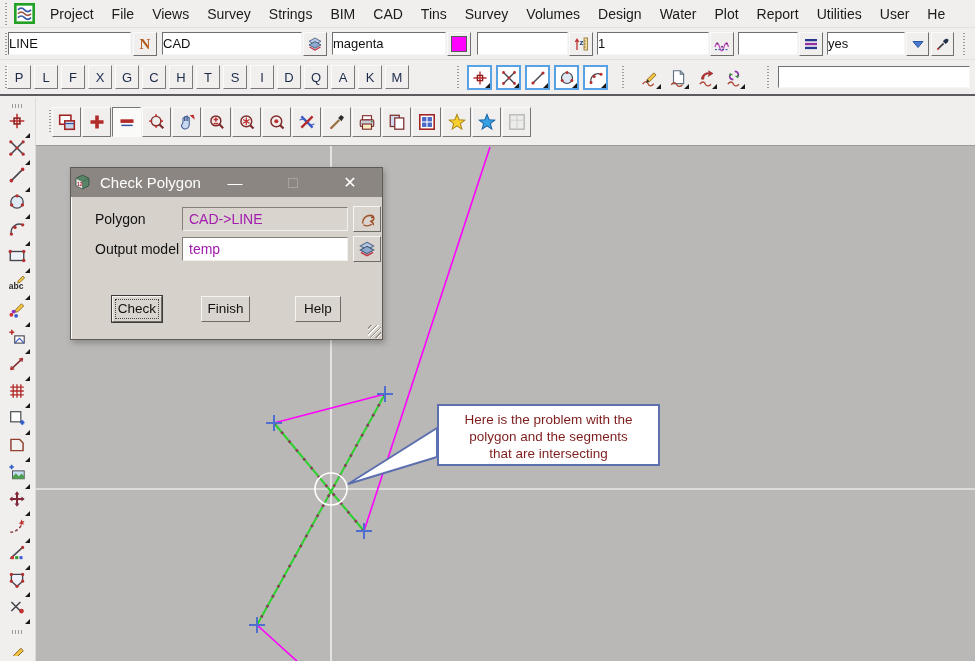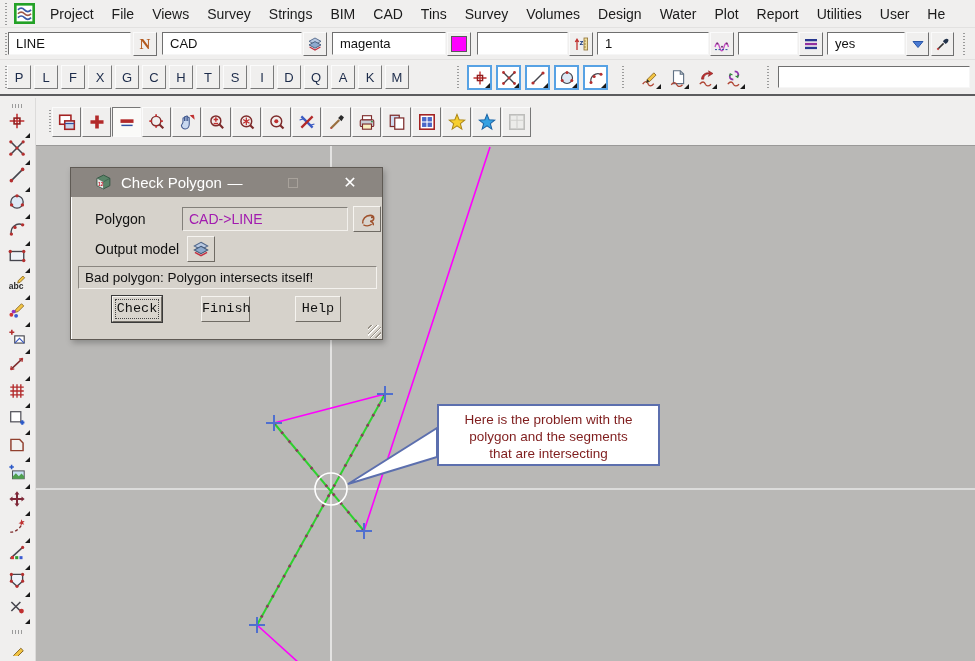--- a/index.html
+++ b/index.html
@@ -16,21 +16,21 @@
   #leftcol { position:absolute; left:0; top:98px; width:36px; height:563px; background:#f0efee; border-right:1px solid #dcdbda; overflow:hidden; }
 
   .vgrip { width:4px; height:22px; margin:0 4px; background-image:repeating-linear-gradient(to bottom,#9b9b9b 0 1px,transparent 1px 3px); background-size:2px 100%; background-repeat:no-repeat; background-position:1px 0; flex:0 0 auto; }
   .hgrip { width:12px; height:4px; margin:6px auto 4px auto; background-image:repeating-linear-gradient(to right,#9b9b9b 0 1px,transparent 1px 3px); }
 
   
   #menulogo { width:21px; height:21px; margin:0 6px 0 2px; }
   .menu-item { font-size:14px; color:#1b1b1b; padding:4px 9px; white-space:nowrap; cursor:default; }
 
   
-  .tb-field { height:23px; background:#fff; border:1px solid; border-color:#6f6f6f #f6f6f6 #f6f6f6 #6f6f6f; font-size:13px; color:#111; padding:2px 7px; font-family:"Liberation Sans",sans-serif; outline:none; }
+  .tb-field { height:23px; background:#fff; border:1px solid; border-color:#6f6f6f #f6f6f6 #f6f6f6 #6f6f6f; font-size:13px; color:#111; padding:2px 0; font-family:"Liberation Sans",sans-serif; outline:none; }
   .tb-btn { height:24px; background:#f0efee; border:1px solid; border-color:#fafafa #6f6f6f #6f6f6f #fafafa; display:flex; align-items:center; justify-content:center; cursor:pointer; position:relative; flex:0 0 auto; }
 
   .abs { position:absolute; }
 
   
   .lbtn { width:24px; height:24px; font-size:13px; color:#1c2b4a; background:#f0efee; border:1px solid; border-color:#fbfbfb #7a7a7a #7a7a7a #fbfbfb; display:flex; align-items:center; justify-content:center; cursor:pointer; }
 
   .snapbtn { width:25px; height:25px; background:#fff; border:2px solid #57a2e4; display:flex; align-items:center; justify-content:center; position:relative; cursor:pointer; }
   .cadbtn  { width:24px; height:25px; background:#f0efee; border:1px solid transparent; display:flex; align-items:center; justify-content:center; position:relative; cursor:pointer; }
 
@@ -48,35 +48,35 @@
   .ic16 { width:16px; height:16px; }
   .ic18 { width:18px; height:18px; }
 
   
   #canvas { position:absolute; left:36px; top:145px; width:939px; height:516px; background:#b9b8b6; border-top:1px solid #9a9998; overflow:hidden; }
   #canvas-svg { position:absolute; left:0; top:0; }
   #callout-box { position:absolute; left:401px; top:258px; width:223px; height:62px; background:#fff; border:2px solid #5c6fae; text-align:center; font-size:13.5px; color:#7f1d1d; line-height:17px; padding-top:5px; }
 
   
   #dialog { position:absolute; left:70px; top:167px; width:313px; height:173px; background:#d6d2cb; border:1px solid #5f5a54; box-shadow:1px 1px 0 #fff inset, 2px 3px 6px rgba(0,0,0,.25); }
-  #dlg-title { height:29px; background:#8b8681; display:flex; align-items:center; color:#fff; font-size:15px; padding-left:24px; position:relative; }
+  #dlg-title { height:29px; background:#8b8681; display:flex; align-items:center; color:#fff; font-size:15px; padding-left:3px; position:relative; }
   #dlg-title .t-ic { width:17px; height:17px; margin-right:9px; }
   .dlg-cap { position:absolute; top:0; width:30px; height:29px; display:flex; align-items:center; justify-content:center; color:#fff; font-size:14px; cursor:pointer; }
   #dlg-min { right:132px; font-size:15px; }
   #dlg-max { right:74px; }
   #dlg-max .maxbox { width:10px; height:10px; border:1px solid #a8a29b; }
   #dlg-close { right:17px; font-size:16px; }
   .dlg-row { position:absolute; left:0; width:100%; display:flex; align-items:center; }
   .dlg-label { font-size:14px; color:#111; padding-left:24px; width:111px; }
   .dlg-field { width:166px; height:24px; border:1px solid; border-color:#83807a #f2f0ec #f2f0ec #83807a; font-size:14px; padding:2px 6px; color:#a21caf; font-family:"Liberation Sans",sans-serif; }
   .dlg-field.gray { background:#d9d5ce; }
   .dlg-field.white { background:#fff; }
   .dlg-icbtn { width:28px; height:26px; margin-left:5px; background:#d9d5ce; border:1px solid; border-color:#f6f4f0 #6f6b64 #6f6b64 #f6f4f0; display:flex; align-items:center; justify-content:center; cursor:pointer; }
   #dlg-msg { position:absolute; left:7px; top:98px; width:299px; height:23px; border:1px solid; border-color:#8a8680 #f4f2ee #f4f2ee #8a8680; font-size:13.5px; color:#111; padding:3px 6px; }
-  .dlg-btn { position:absolute; height:26px; background:#d9d5ce; border:1px solid; border-color:#f6f4f0 #6f6b64 #6f6b64 #f6f4f0; font-size:13.5px; color:#111; text-align:center; line-height:24px; cursor:pointer; font-family:Liberation Mono, monospace; }
+  .dlg-btn { position:absolute; height:26px; background:#d9d5ce; border:1px solid; border-color:#f6f4f0 #6f6b64 #6f6b64 #f6f4f0; font-size:13.5px; color:#111; text-align:center; line-height:24px; cursor:pointer; font-family:Liberation Sans, sans-serif; }
   #btn-check { left:41px; top:128px; width:50px; outline:1px dotted #444; outline-offset:-4px; box-shadow:0 0 0 1px #3a3a3a; }
   #btn-finish { left:130px; top:128px; width:49px; }
   #btn-help { left:224px; top:128px; width:46px; }
   #dlg-grip { position:absolute; right:1px; bottom:1px; width:13px; height:13px; background:repeating-linear-gradient(135deg, transparent 0 2px, #989288 2px 3px, #fdfcfa 3px 4px); cursor:nwse-resize; }
 </style>
 </head>
 <body>
 
 <div id="root">
 
@@ -679,30 +679,30 @@
             <svg viewBox="0 0 16 16" xmlns="http://www.w3.org/2000/svg">
               <path d="M4.2 12c-.4-4 2.6-7.2 6.6-7.2 2 0 3.2 1.1 3.2 2.5 0 1.5-1.6 2.6-3.2 2.7 2 .4 3.2 1.9 2.7 3.6" fill="none" stroke="#a0522d" stroke-width="1.4"></path>
               <path d="M4.8 13.2c2.2 1 5.4.9 7.4-.6" fill="none" stroke="#a0522d" stroke-width="1.1"></path>
               <circle cx="12.4" cy="6.6" r="0.75" fill="#7a2f0e"></circle>
             </svg>
           </span>
         </button>
     </div>
     <div class="dlg-row" style="top:68px;">
       <span class="dlg-label">Output model</span>
+      <input class="dlg-field white" value="temp" style="">
       <button class="dlg-icbtn">
           <span class="ic ic18">
             <svg viewBox="0 0 16 16" xmlns="http://www.w3.org/2000/svg">
               <path d="M8 2 14 5.3 8 8.6 2 5.3Z" fill="#b9c9e2" stroke="#51688a" stroke-width="0.9"></path>
               <path d="M8 5.6 14 8.9 8 12.2 2 8.9Z" fill="#8da9cd" stroke="#415878" stroke-width="0.9"></path>
               <path d="M2.6 11 8 14 13.4 11" fill="none" stroke="#c23243" stroke-width="1.3"></path>
             </svg>
           </span>
         </button>
     </div>
-    <div id="dlg-msg">Bad polygon: Polygon intersects itself!</div>
     <button id="btn-check" class="dlg-btn">Check</button>
     <button id="btn-finish" class="dlg-btn">Finish</button>
     <button id="btn-help" class="dlg-btn">Help</button>
     <div id="dlg-grip"></div>
   </div>
 
 </div>
 
 </body></html>

